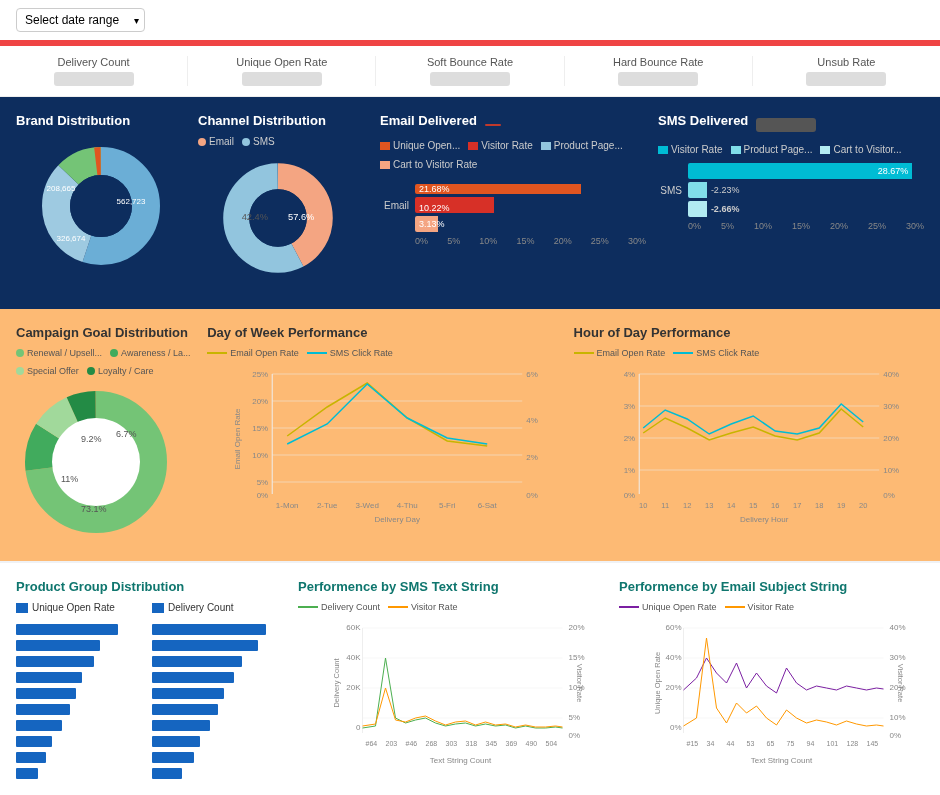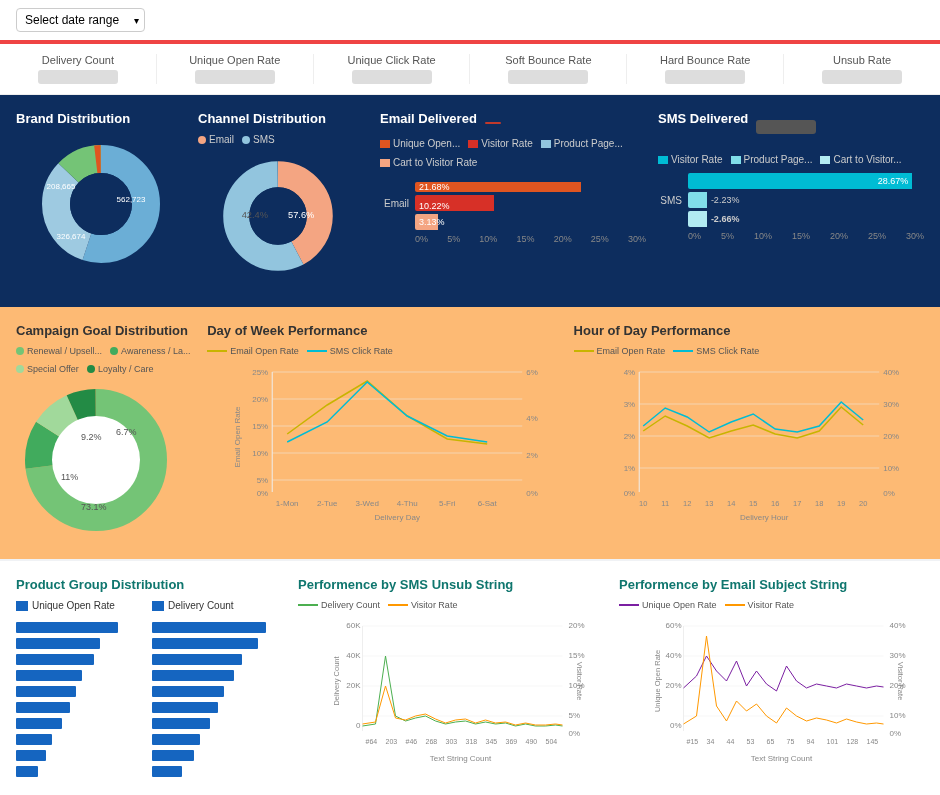--- a/index.html
+++ b/index.html
@@ -1,21 +1,21 @@
 <!DOCTYPE html>
 <html><head>
   <meta charset="utf-8">
   <style>
     * { box-sizing: border-box; margin: 0; padding: 0; }
     body { font-family: 'Segoe UI', Arial, sans-serif; background: #f0f2f5; font-size: 12px; }
 
     .top-bar {
       background: #fff;
       padding: 8px 16px;
-      border-bottom: 4px solid #ef4444;
+      border-bottom: 6px solid #ef4444;
       display: flex;
       align-items: center;
     }
     .date-select {
       border: 1px solid #ccc;
       border-radius: 4px;
       padding: 4px 24px 4px 8px;
       font-size: 12px;
       background: #fff;
       cursor: pointer;
@@ -142,24 +142,20 @@
 <div class="metrics-bar">
   <div class="metric-item">
     <div class="metric-label">Delivery Count</div>
     <div class="placeholder-bar metric-value"></div>
   </div>
   <div class="metric-item">
     <div class="metric-label">Unique Open Rate</div>
     <div class="placeholder-bar metric-value"></div>
   </div>
   <div class="metric-item">
-    <div class="metric-label">Unique Click Rate</div>
-    <div class="placeholder-bar metric-value"></div>
-  </div>
-  <div class="metric-item">
     <div class="metric-label">Soft Bounce Rate</div>
     <div class="placeholder-bar metric-value"></div>
   </div>
   <div class="metric-item">
     <div class="metric-label">Hard Bounce Rate</div>
     <div class="placeholder-bar metric-value"></div>
   </div>
   <div class="metric-item">
     <div class="metric-label">Unsub Rate</div>
     <div class="placeholder-bar metric-value"></div>
@@ -260,21 +256,21 @@
         <span>10%</span>
         <span>15%</span>
         <span>20%</span>
         <span>25%</span>
         <span>30%</span>
       </div>
     </div>
   </div>
 
   <div class="chart-card bar-chart-area">
-    <div style="display:flex;align-items:flex-end;gap:8px;margin-bottom:20px;">
+    <div style="display:flex;align-items:center;gap:8px;margin-bottom:8px;">
       <span class="chart-title">SMS Delivered</span>
       <span style="background:#555;color:#aaa;border-radius:3px;padding:1px 8px;font-size:10px;height:14px;width:60px;"></span>
     </div>
     <div class="legend">
       <div class="legend-item">
         <span class="legend-square" style="background:#00bcd4;"></span>
         <span>Visitor Rate</span>
       </div>
       <div class="legend-item">
         <span class="legend-square" style="background:#80deea;"></span>
@@ -495,21 +491,21 @@
           <rect x="0" y="101" width="58" height="11" fill="#1565c0" rx="1"></rect>
           <rect x="0" y="117" width="48" height="11" fill="#1565c0" rx="1"></rect>
           <rect x="0" y="133" width="42" height="11" fill="#1565c0" rx="1"></rect>
           <rect x="0" y="149" width="30" height="11" fill="#1565c0" rx="1"></rect>
         </svg>
       </div>
     </div>
   </div>
 
   <div class="bottom-card" style="flex:1.4;">
-    <div class="bottom-title">Performence by SMS Unsub String</div>
+    <div class="bottom-title">Performence by SMS Text String</div>
     <div class="mid-legend">
       <div class="mid-legend-item">
         <span style="background:#4caf50;width:20px;height:2px;display:inline-block;"></span>
         <span>Delivery Count</span>
       </div>
       <div class="mid-legend-item">
         <span style="background:#ff9800;width:20px;height:2px;display:inline-block;"></span>
         <span>Visitor Rate</span>
       </div>
     </div>

